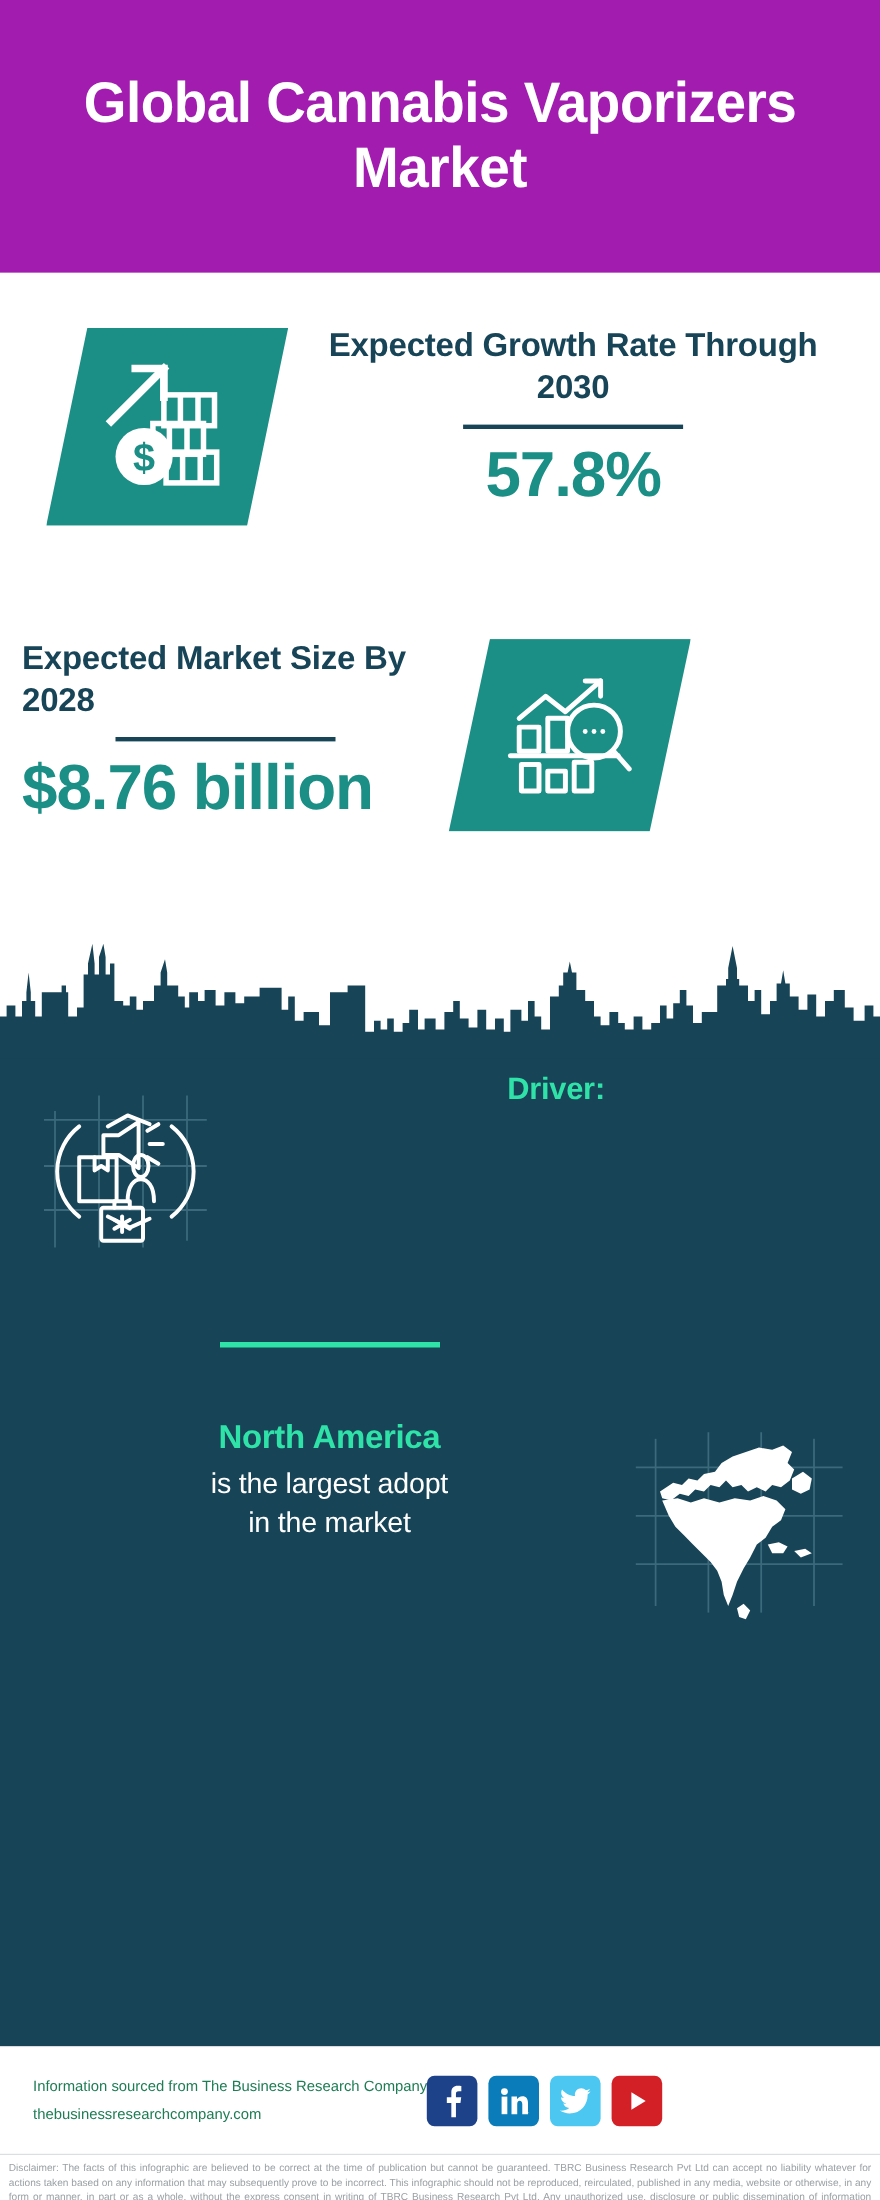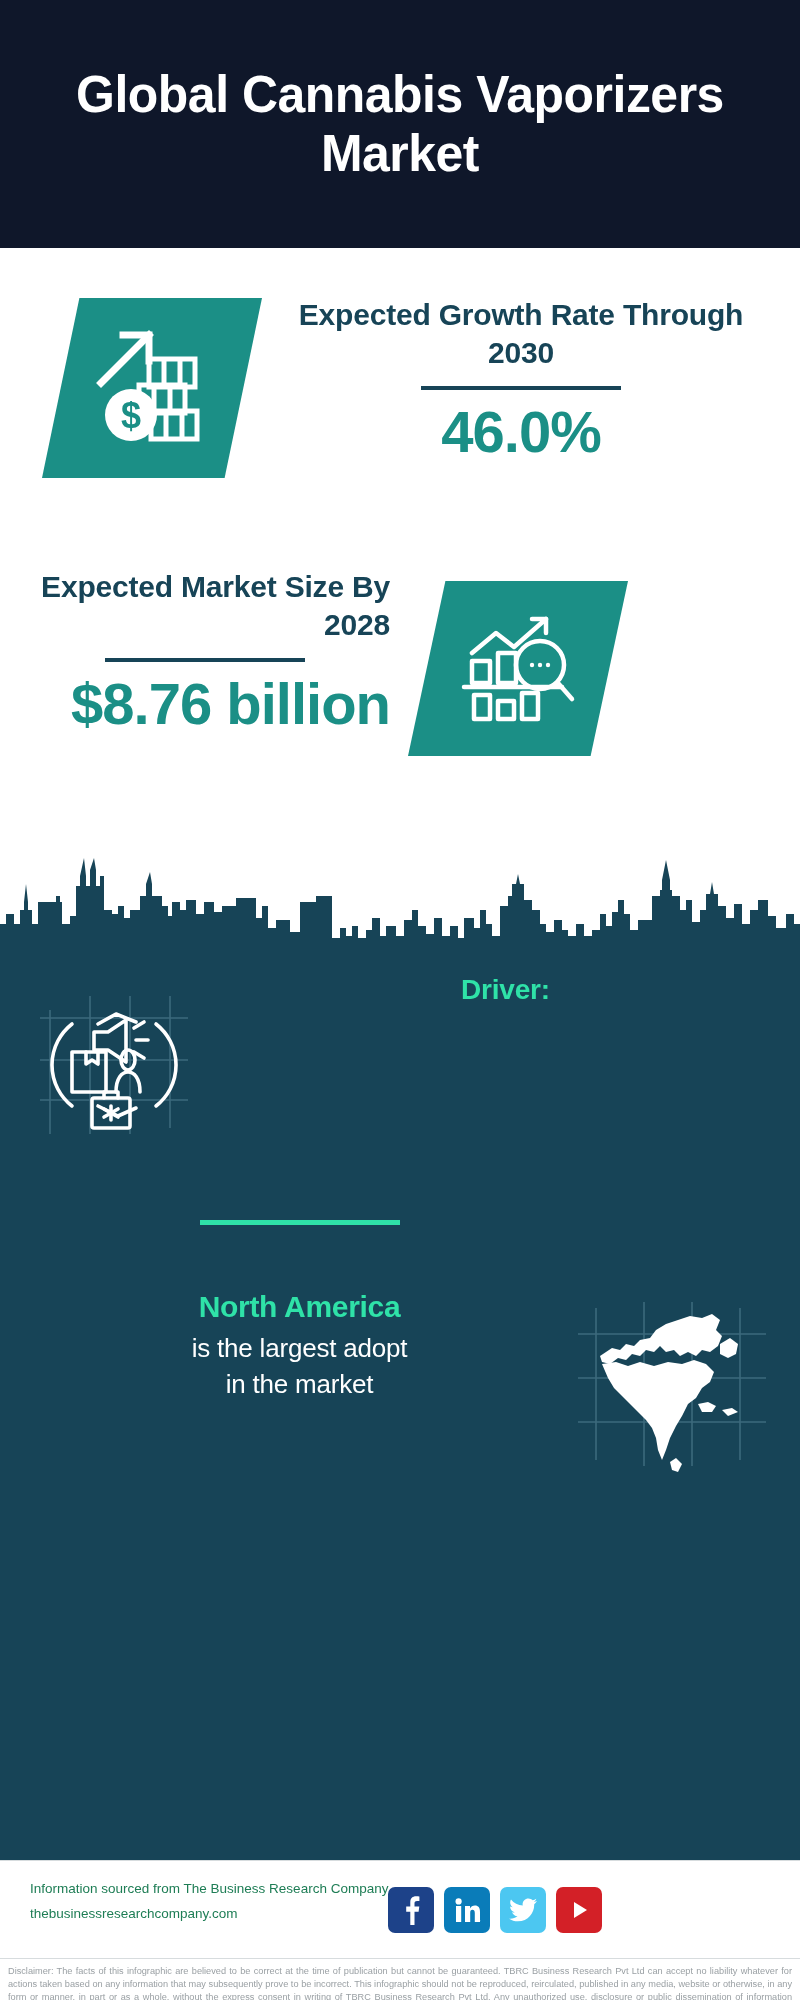--- a/index.html
+++ b/index.html
@@ -7,21 +7,21 @@
   body {
     width:800px; height:2000px;
     font-family:"Liberation Sans", sans-serif;
     overflow:hidden;
     position:relative;
   }
   .page { width:800px; height:2000px; position:relative; background:#ffffff; }
 
   
   .header {
-    background:#0f172a;
+    background:#a21caf;
     height:248px;
     display:flex; align-items:center; justify-content:center;
     padding:0 36px;
   }
   .header-title {
     color:#ffffff;
     font-size:52px;
     line-height:1.14;
     font-weight:bold;
     text-align:center;
@@ -74,23 +74,23 @@
     color:#1B8F86;
     font-size:58px;
     font-weight:bold;
     line-height:1.1;
     letter-spacing:-1px;
   }
 
   
   .size-text {
     position:absolute;
-    left:20px; top:320px;
+    left:20px; top:332px;
     width:370px;
-    text-align:right;
+    text-align:left;
   }
   .size-icon {
     left:408px; top:333px;
     width:220px; height:175px;
     clip-path:polygon(17% 0%, 100% 0%, 83% 100%, 0% 100%);
   }
 
   
   .dark {
     position:relative;
@@ -177,21 +177,21 @@
     position:relative;
     margin-right:20px;
     margin-top:10px;
   }
 
   
   .footer {
     background:#ffffff;
     height:98px;
     border-top:1px solid #d7dcde;
-    display:flex; 
+    display:flex; align-items:center;
     padding:16px 30px;
   }
   .footer-text {
     color:#1E7D55;
     font-size:13.5px;
     line-height:1.85;
     flex:1;
   }
   .footer-text div { white-space:nowrap; }
   .socials { display:flex; gap:10px; align-items:center; margin-right:182px; }
@@ -247,21 +247,21 @@
           </g>
           <circle cx="44" cy="92" r="26" fill="#ffffff"></circle>
           <text x="44" y="105" font-size="36" font-weight="bold" text-anchor="middle" fill="#1B8F86" font-family="Liberation Sans, sans-serif">$</text>
         </svg>
       </div>
     </div>
 
     <div class="growth-text">
       <div class="label">Expected Growth Rate Through 2030</div>
       <div class="rule"></div>
-      <div class="value">46.0%</div>
+      <div class="value">57.8%</div>
     </div>
 
     <div class="size-text">
       <div class="label">Expected Market Size By 2028</div>
       <div class="rule"></div>
       <div class="value">$8.76 billion</div>
     </div>
 
     <div class="para size-icon">
       <div class="para-inner">

